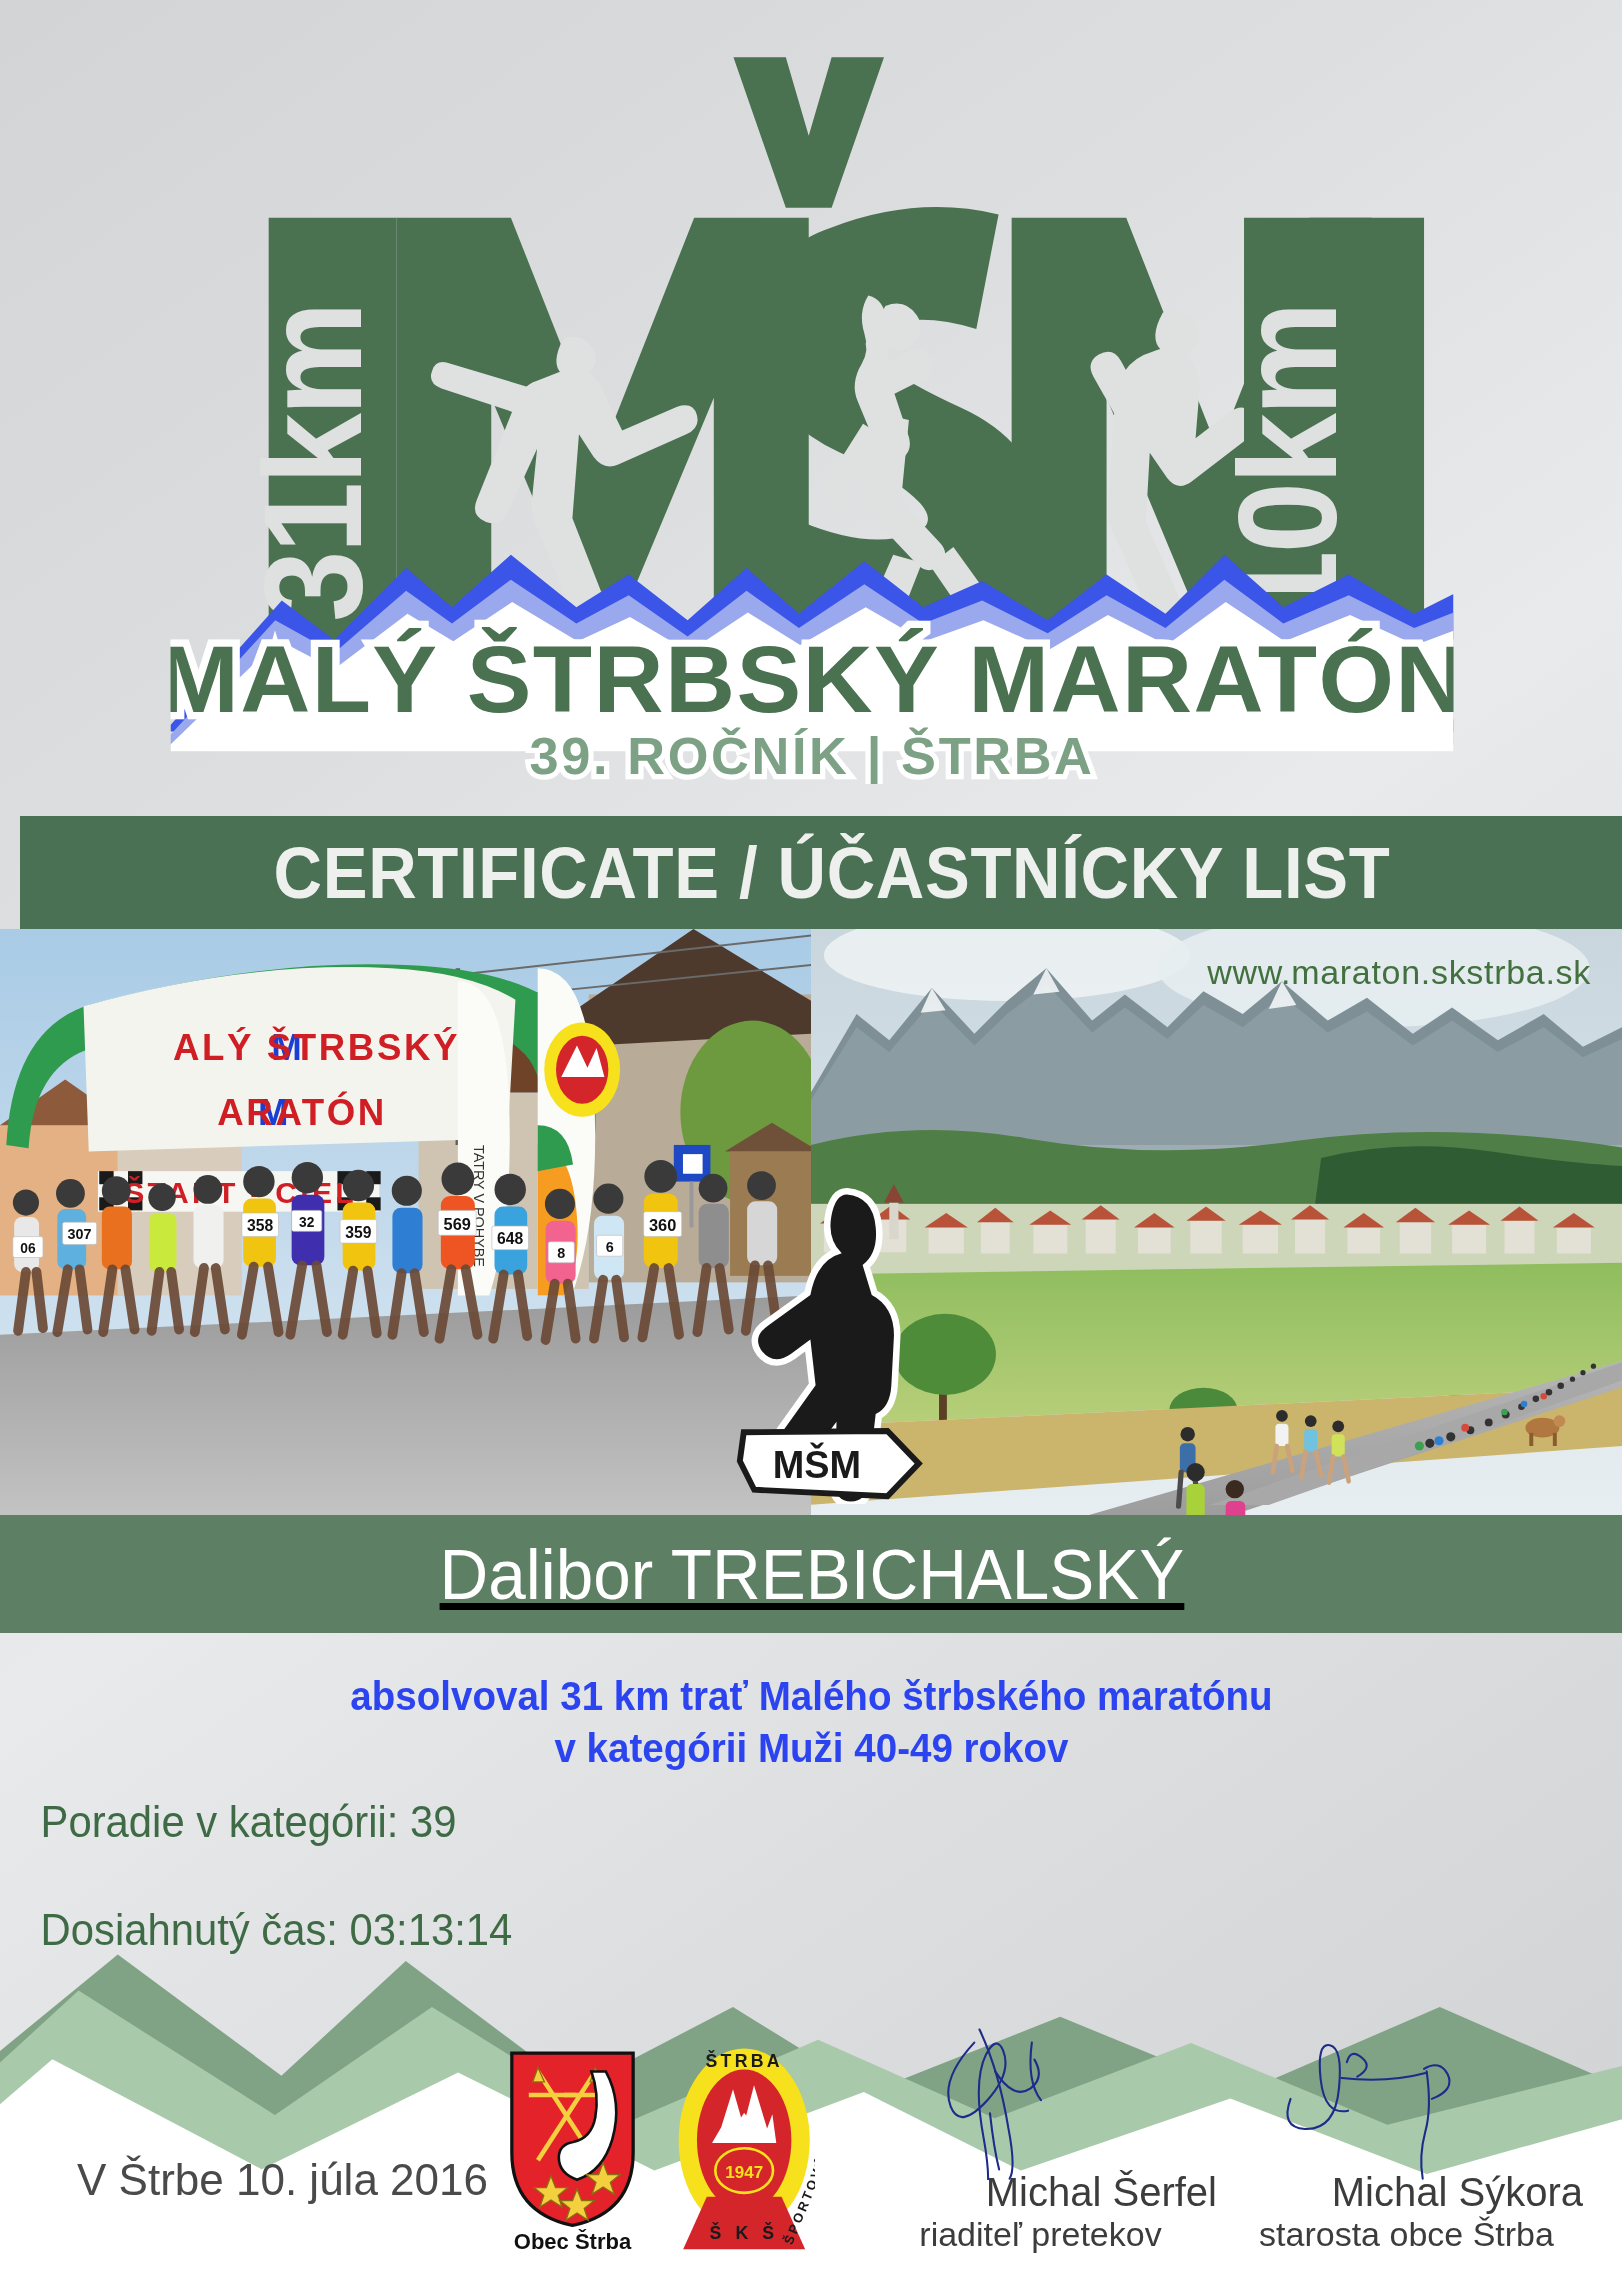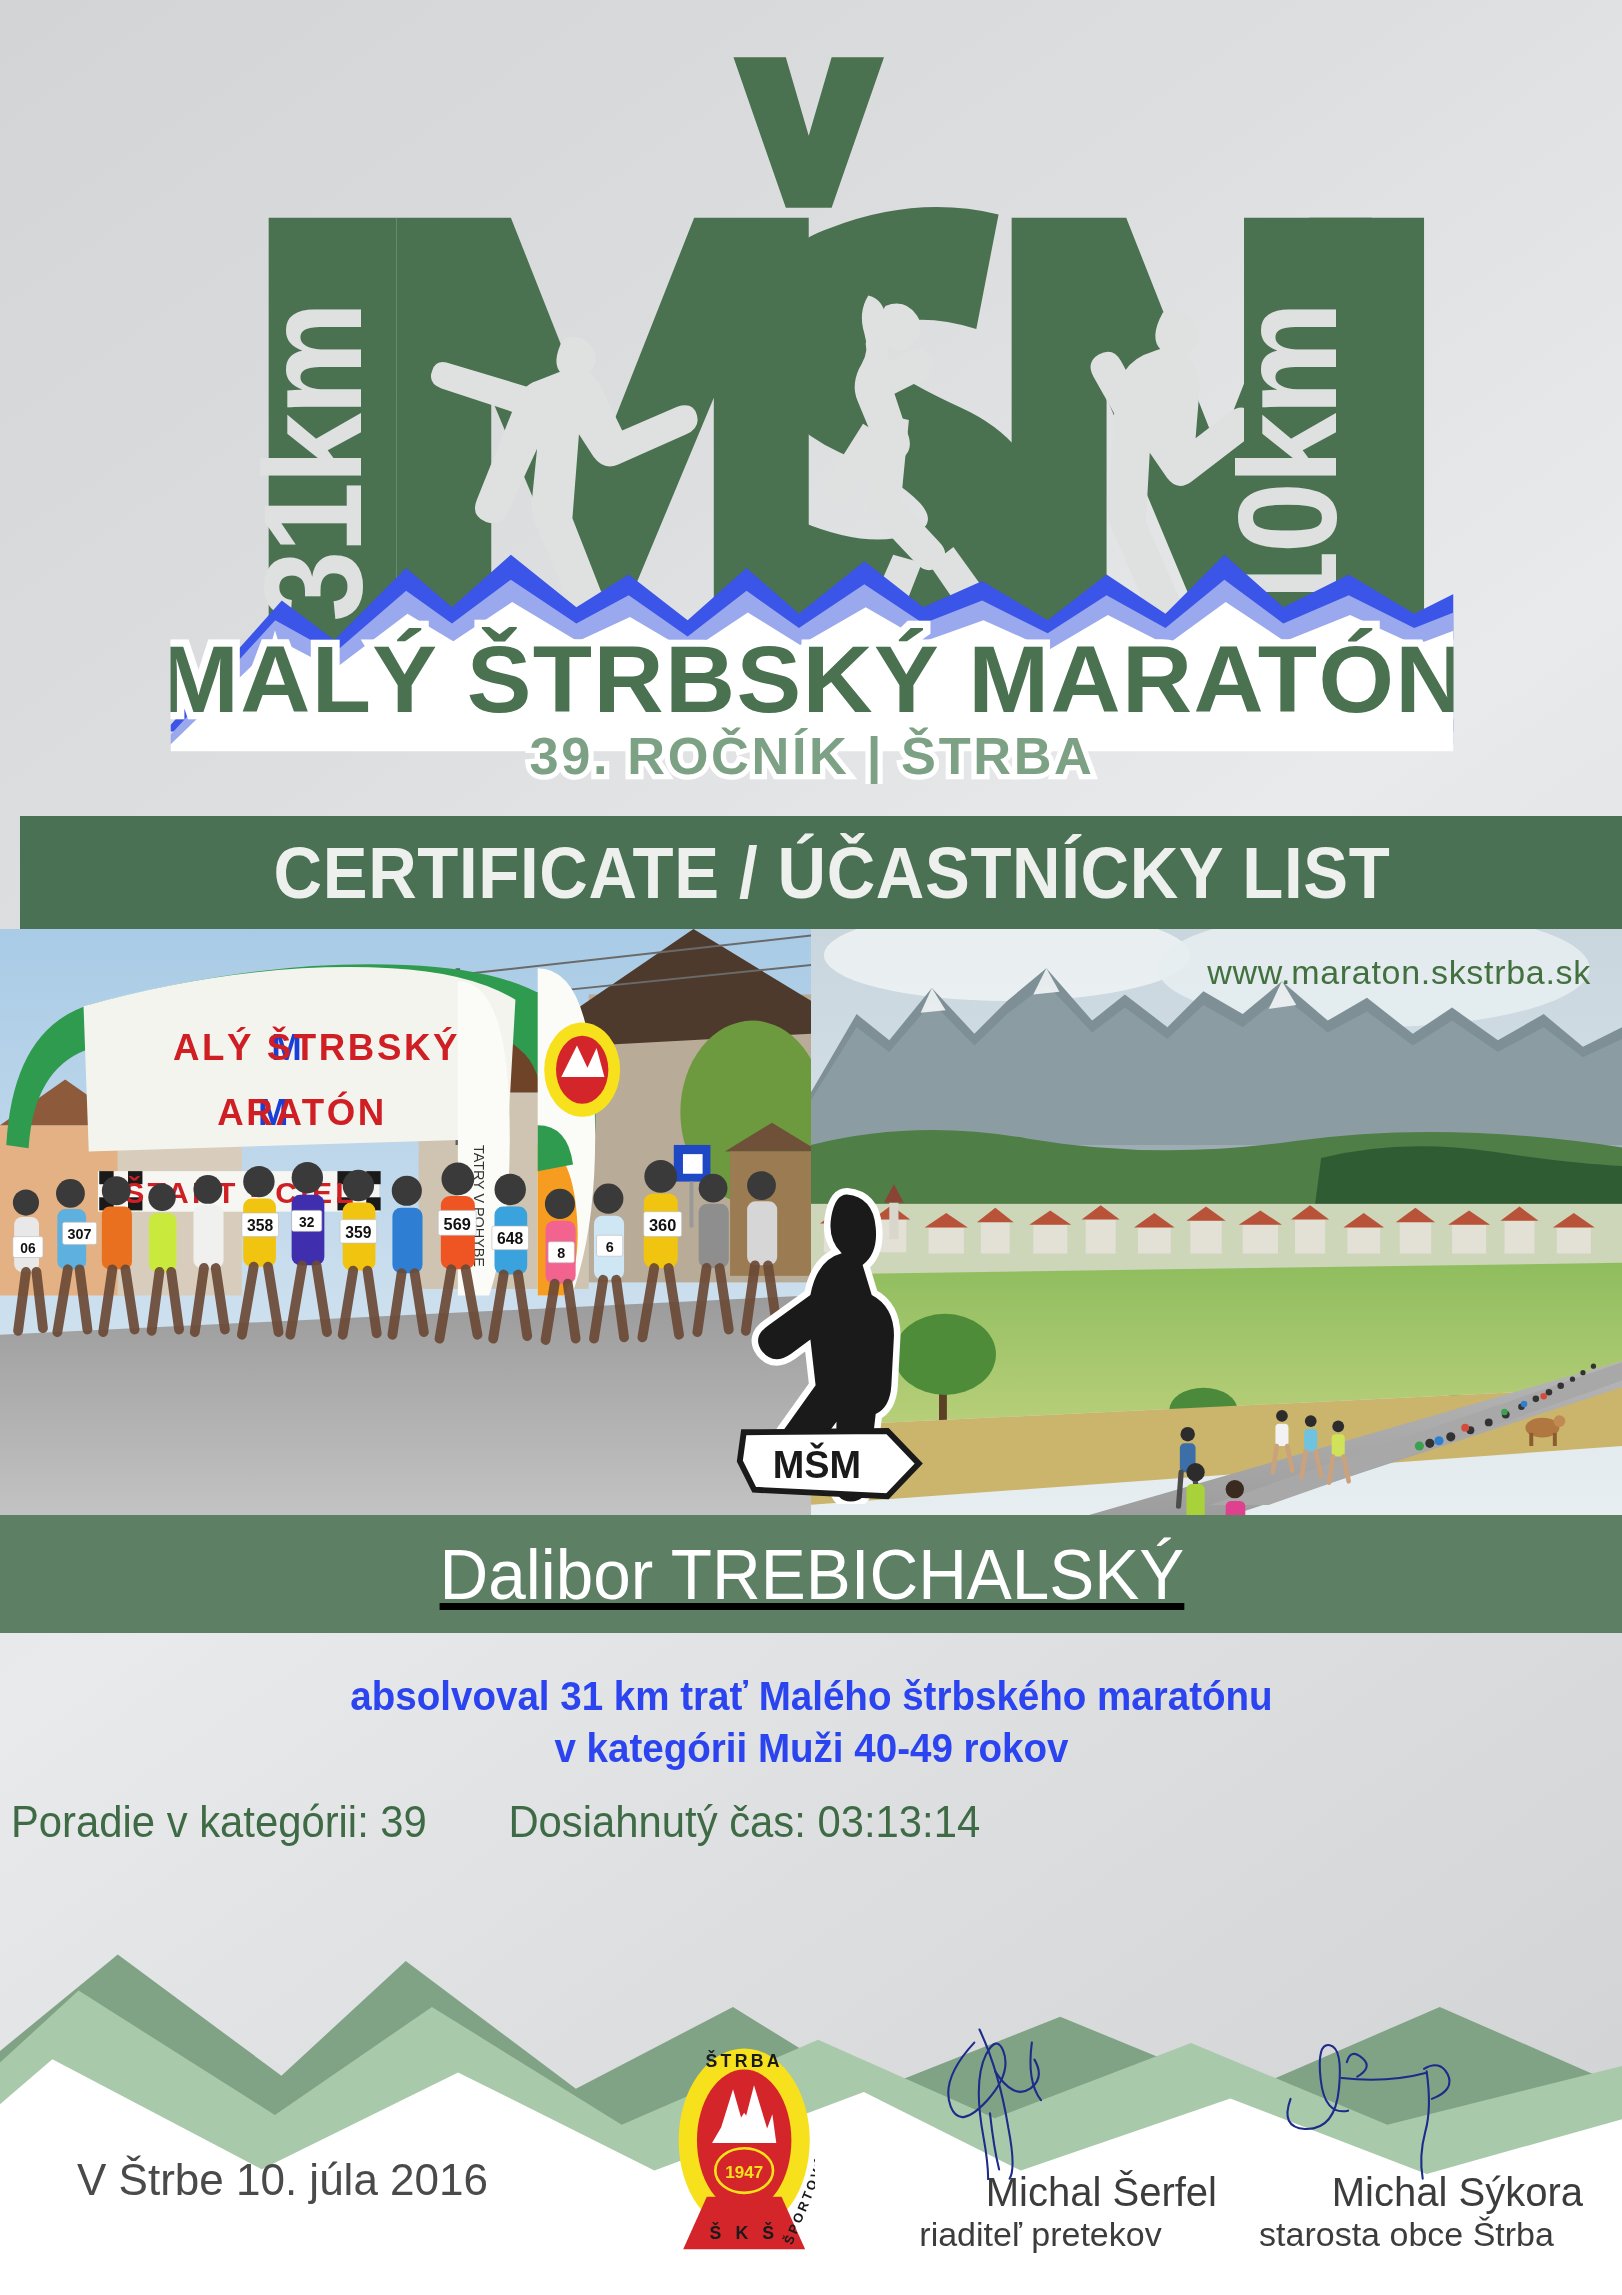--- a/index.html
+++ b/index.html
@@ -84,22 +84,22 @@
   }
   .desc{
     position:absolute;left:0;top:38px;width:1623px;
     text-align:center;color:#2b44f0;
     font-size:41px;line-height:1.26;font-weight:bold;
     transform:scaleX(.94);
   }
   .desc .l2{display:block;}
   .results{
     position:absolute;left:0;top:164px;width:1623px;
-    display:flex;gap:58px;
-    color:#3e6b45;font-size:44px;font-weight:normal;
+    display:flex;justify-content:center;gap:58px;
+    color:#3e6b45;font-size:44px;font-weight:normal;flex-direction:column;
   }
   .results .res{transform:scaleX(.95);white-space:nowrap;}
 
   
   .mtn-foot{
     position:absolute;left:0;bottom:0;width:1623px;height:419px;
   }
   .mtn-svg{display:block;width:100%;height:100%;}
 
   
@@ -586,20 +586,44 @@
       <polygon points="-40,300 180,120 430,305 620,130 880,325 1120,200 1330,330 1620,215 1900,330 2200,200 2520,340 2520,640 -40,640" fill="#7fa384"></polygon>
       <polygon points="-60,340 120,175 420,365 660,200 950,380 1250,250 1520,370 1820,255 2120,380 2520,280 2520,640 -60,640" fill="#a9c9ab"></polygon>
       <polygon points="-60,400 80,280 400,448 700,300 1000,450 1320,330 1560,450 1880,340 2180,455 2520,360 2520,640 -60,640" fill="#ffffff"></polygon>
     </svg>
   </div>
 
   <div class="footer">
 
     <div class="date-text">V Štrbe 10. júla 2016</div>
 
+    <div class="crest crest-obec">
+      <svg viewBox="0 0 210 310" xmlns="http://www.w3.org/2000/svg">
+        <path d="M12 8 L198 8 L198 160 Q198 252 105 272 Q12 252 12 160 Z" fill="#e3222a" stroke="#111" stroke-width="5"></path>
+
+        <g stroke="#f4d03f" stroke-width="7" fill="none">
+          <path d="M52 36 L140 172"></path>
+            <path d="M140 36 L52 172"></path>
+          <path d="M38 72 L110 72"></path>
+            <path d="M92 72 L158 72"></path>
+        </g>
+        <polygon points="52,30 44,52 62,52" fill="#f4d03f" stroke="#8a6d12" stroke-width="2"></polygon>
+        <polygon points="140,30 132,52 150,52" fill="#f4d03f" stroke="#8a6d12" stroke-width="2"></polygon>
+
+        <path d="M156 36 q26 48 10 104 q-14 48 -54 62 q-28 -10 -28 -34 q0 -20 22 -24 q28 -6 34 -38 q6 -36 -6 -70 Z" fill="#ffffff" stroke="#111" stroke-width="4"></path>
+
+        <g fill="#f4d03f" stroke="#8a6d12" stroke-width="2">
+          <polygon points="72,196 79,214 98,214 83,226 89,244 72,233 55,244 61,226 46,214 65,214"></polygon>
+          <polygon points="112,216 119,234 138,234 123,246 129,264 112,253 95,264 101,246 86,234 105,234"></polygon>
+          <polygon points="152,176 159,194 178,194 163,206 169,224 152,213 135,224 141,206 126,194 145,194"></polygon>
+        </g>
+        </svg><div></div>
+      
+      <div class="crest-cap">Obec Štrba</div>
+    </div>
 
     <div class="crest crest-sks">
       <svg viewBox="0 0 215 320" xmlns="http://www.w3.org/2000/svg">
         <ellipse cx="107" cy="150" rx="100" ry="140" fill="#f7e01c"></ellipse>
         <polygon points="50,236 164,236 200,316 14,316" fill="#d4252b"></polygon>
         <ellipse cx="107" cy="150" rx="72" ry="108" fill="#d4252b"></ellipse>
         <ellipse cx="107" cy="150" rx="56" ry="88" fill="#f7e01c" opacity="0"></ellipse>
 
         <polygon points="72,130 90,72 106,128 122,66 142,132 150,110 156,154 58,154" fill="#ffffff"></polygon>
         <polygon points="78,152 107,108 138,152" fill="#ffffff"></polygon>

